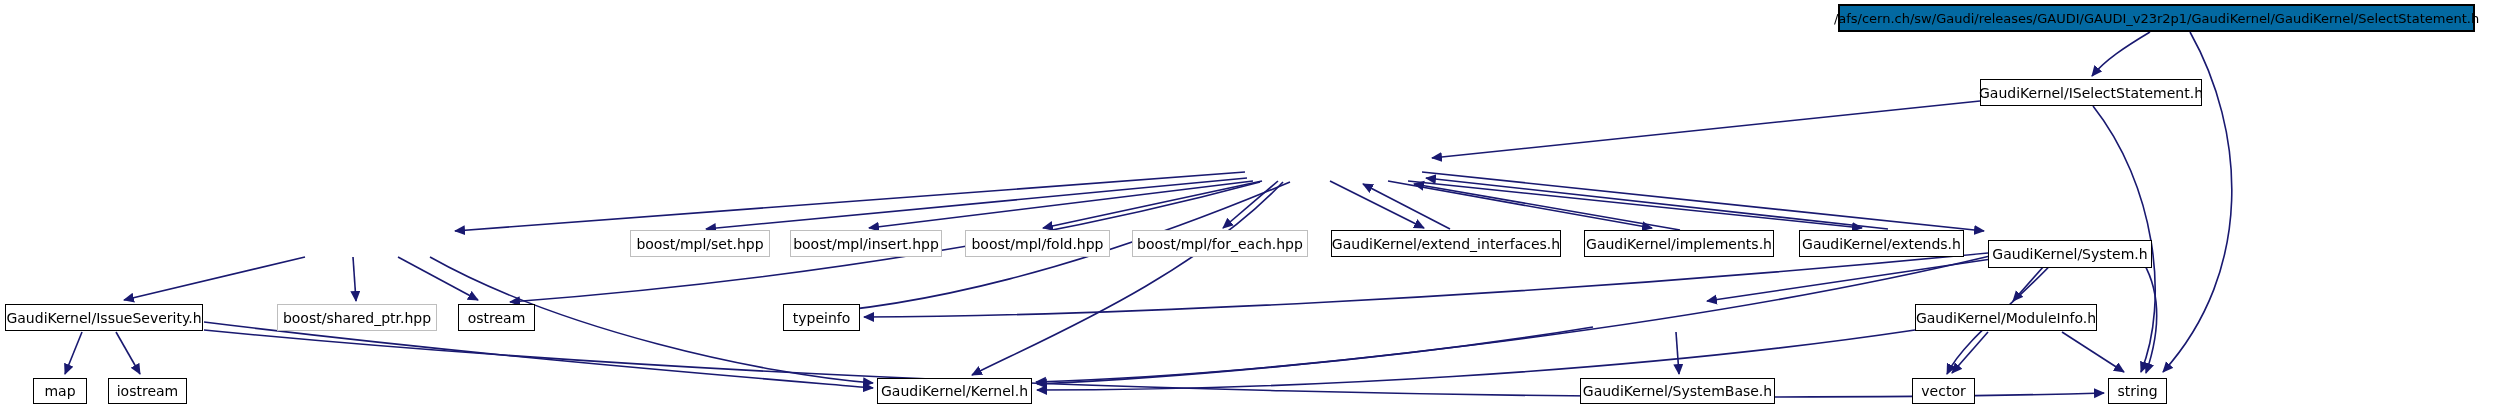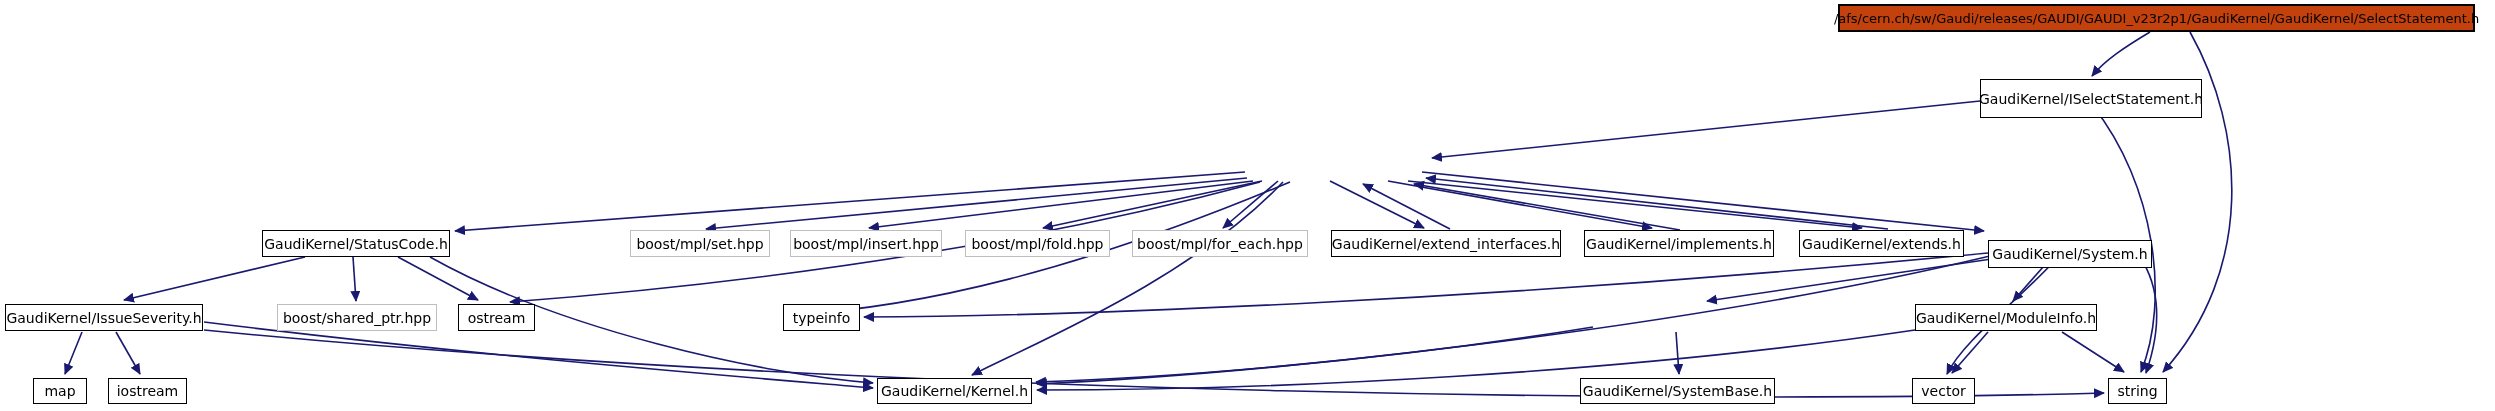--- a/index.html
+++ b/index.html
@@ -16,21 +16,21 @@
     background:#ffffff;
     border:1px solid #000000;
     color:#000000;
     font-size:14px;
     display:flex;align-items:center;justify-content:center;
     white-space:nowrap;
     box-sizing:border-box;
     text-align:center;
   }
   .node.main{
-    background:#c2410c;
+    background:#0369a1;
     border:2px solid #000000;
     font-size:13px;
   }
   .node.external{
     border:1px solid #bebebe;
   }
   path.edge{
     fill:none;
     stroke:#191970;
     stroke-width:1.6;
@@ -82,24 +82,23 @@
     <path class="edge" marker-end="url(#arrow)" d="M2140,257 C2165,295 2158,338 2146,373"></path>
     <path class="edge" marker-end="url(#arrow)" d="M1676,332 L1679,374"></path>
     <path class="edge" marker-end="url(#arrow)" d="M1593,327 C1380,362 1160,378 1036,382"></path>
     <path class="edge" marker-end="url(#arrow)" d="M1988,332 L1952,373"></path>
     <path class="edge" marker-end="url(#arrow)" d="M2062,332 L2124,372"></path>
     <path class="edge" marker-end="url(#arrow)" d="M1915,330 C1620,374 1270,390 1037,390"></path>
   </svg>
 
   <div class="node main" style="left:1838px;top:4px;width:637px;height:28px;">/afs/cern.ch/sw/Gaudi/releases/GAUDI/GAUDI_v23r2p1/GaudiKernel/GaudiKernel/SelectStatement.h</div>
 
-  <div class="node" style="left:1980px;top:79px;width:222px;height:39px;">GaudiKernel/ISelectStatement.h</div>
+  <div class="node" style="left:1980px;top:79px;width:222px;height:27px;">GaudiKernel/ISelectStatement.h</div>
 
 
-  <div class="node" style="left:262px;top:230px;width:188px;height:27px;">GaudiKernel/StatusCode.h</div>
   <div class="node external" style="left:630px;top:230px;width:140px;height:27px;">boost/mpl/set.hpp</div>
   <div class="node external" style="left:790px;top:230px;width:152px;height:27px;">boost/mpl/insert.hpp</div>
   <div class="node external" style="left:965px;top:230px;width:145px;height:27px;">boost/mpl/fold.hpp</div>
   <div class="node external" style="left:1132px;top:230px;width:176px;height:27px;">boost/mpl/for_each.hpp</div>
   <div class="node" style="left:1331px;top:230px;width:230px;height:27px;">GaudiKernel/extend_interfaces.h</div>
   <div class="node" style="left:1584px;top:230px;width:190px;height:27px;">GaudiKernel/implements.h</div>
   <div class="node" style="left:1799px;top:230px;width:165px;height:27px;">GaudiKernel/extends.h</div>
   <div class="node" style="left:1988px;top:240px;width:164px;height:28px;">GaudiKernel/System.h</div>
 
   <div class="node" style="left:5px;top:304px;width:198px;height:27px;">GaudiKernel/IssueSeverity.h</div>

